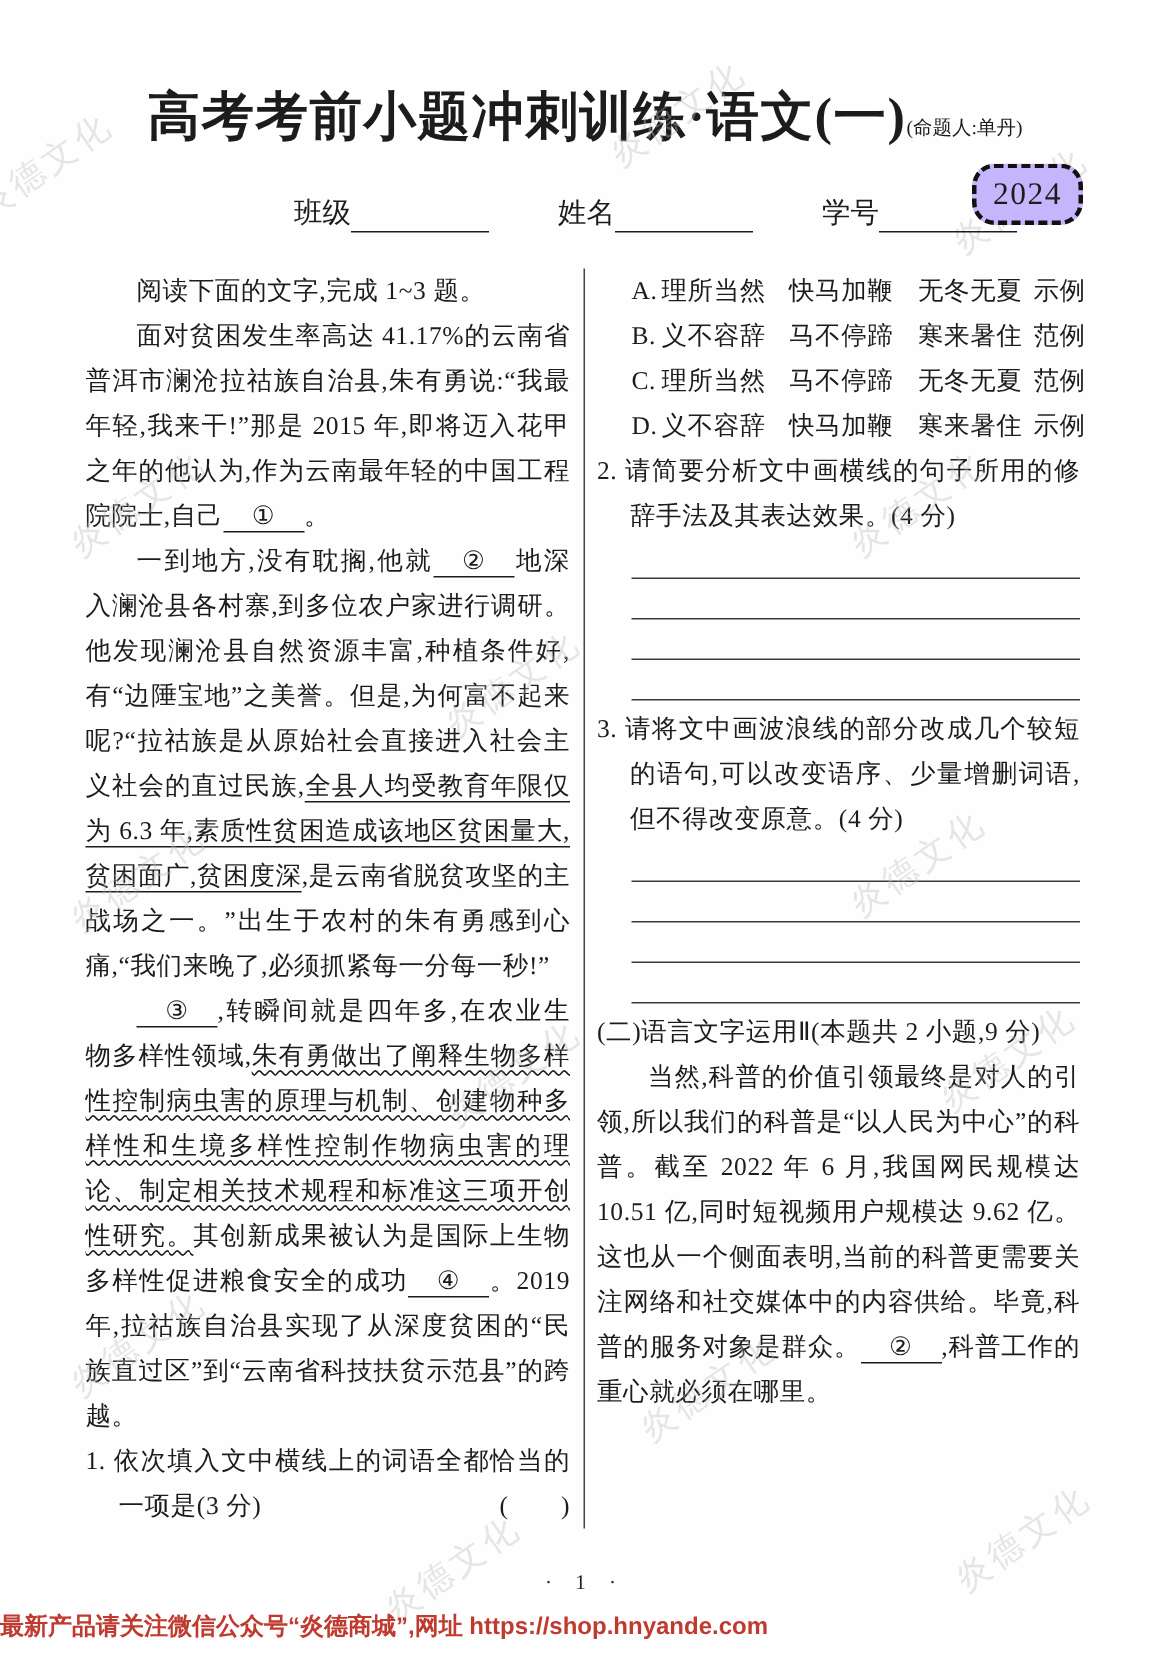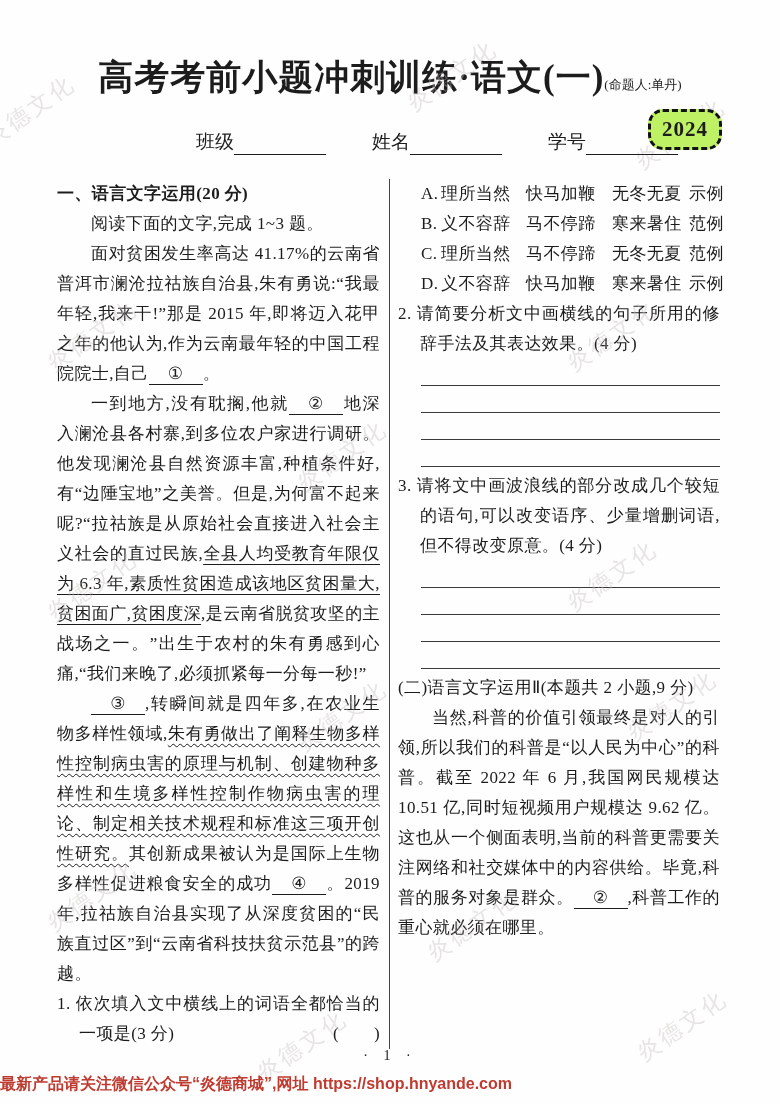--- a/index.html
+++ b/index.html
@@ -18,22 +18,22 @@
   
   .title-row { margin-top:54px; text-align:center; }
   .title-main { font-size:35px; font-weight:bold; letter-spacing:1px; display:inline; }
   .title-sub  { font-size:13px; font-weight:normal; letter-spacing:0;margin-top:44px; }
   .info-row { position:relative; margin-top:28px; padding-left:196px; height:34px; }
   .field { display:inline-block; margin-right:42px; font-size:19px;font-family:Liberation Mono, monospace; }
   .field-line { display:inline-block; width:92px; border-bottom:1px solid #1c1c1c; height:17px; vertical-align:bottom; }
   .year-badge {
     position:absolute; right:58px; top:-20px;
     border:3px dashed #111; border-radius:15px;
-    padding:5px 11px; font-size:21px; font-weight:bold; letter-spacing:1px;
-    background:#bef264;
+    padding:5px 11px; font-size:21px; font-weight:normal; letter-spacing:1px;
+    background:#c4b5fd;
   }
   
   .columns { display:flex; margin-top:16px; padding:0 52px 0 57px; align-items:stretch; }
   .col { font-size:17px; line-height:30px; text-align:justify; letter-spacing:0.4px; }
   .col-left  { width:332px; padding-right:9px; }
   .divider { width:0; border-left:1px solid #444; }
   .col-right { width:330px; padding-left:8px; }
   p { margin:0; }
   .indent { text-indent:2em; }
   .sec-heading { font-weight:bold; }
@@ -95,21 +95,20 @@
     </span>
     <span class="field">
       <span>学号</span><span class="field-line"></span>
     </span>
     <span class="year-badge">2024</span>
   </div>
 
   <div class="columns">
 
     <div class="col col-left">
-      <div class="sec-heading">一、语言文字运用(20 分)</div>
       <p class="indent">阅读下面的文字,完成 1~3 题。</p>
 
       <p class="indent"><span>面对贫困发生率高达 41.17%的云南省普洱市澜沧拉祜族自治县,朱有勇说:“我最年轻,我来干!”那是 2015 年,即将迈入花甲之年的他认为,作为云南最年轻的中国工程院院士,自己</span><span class="blank">①</span><span>。</span></p>
 
       <p class="indent"><span>一到地方,没有耽搁,他就</span><span class="blank">②</span><span>地深入澜沧县各村寨,到多位农户家进行调研。他发现澜沧县自然资源丰富,种植条件好,有“边陲宝地”之美誉。但是,为何富不起来呢?“拉祜族是从原始社会直接进入社会主义社会的直过民族,</span><span class="u-line">全县人均受教育年限仅为 6.3 年,素质性贫困造成该地区贫困量大,贫困面广,贫困度深</span><span>,是云南省脱贫攻坚的主战场之一。”出生于农村的朱有勇感到心痛,“我们来晚了,必须抓紧每一分每一秒!”</span></p>
 
       <p class="indent"><span class="blank">③</span><span>,转瞬间就是四年多,在农业生物多样性领域,</span><span class="w-line">朱有勇做出了阐释生物多样性控制病虫害的原理与机制、创建物种多样性和生境多样性控制作物病虫害的理论、制定相关技术规程和标准这三项开创性研究。</span><span>其创新成果被认为是国际上生物多样性促进粮食安全的成功</span><span class="blank">④</span><span>。2019 年,拉祜族自治县实现了从深度贫困的“民族直过区”到“云南省科技扶贫示范县”的跨越。</span></p>
 
       <p class="question"><span>1.</span> <span>依次填入文中横线上的词语全都恰当的一项是(3 分)</span><span class="answer-bracket">(　　)</span></p>
     </div>

